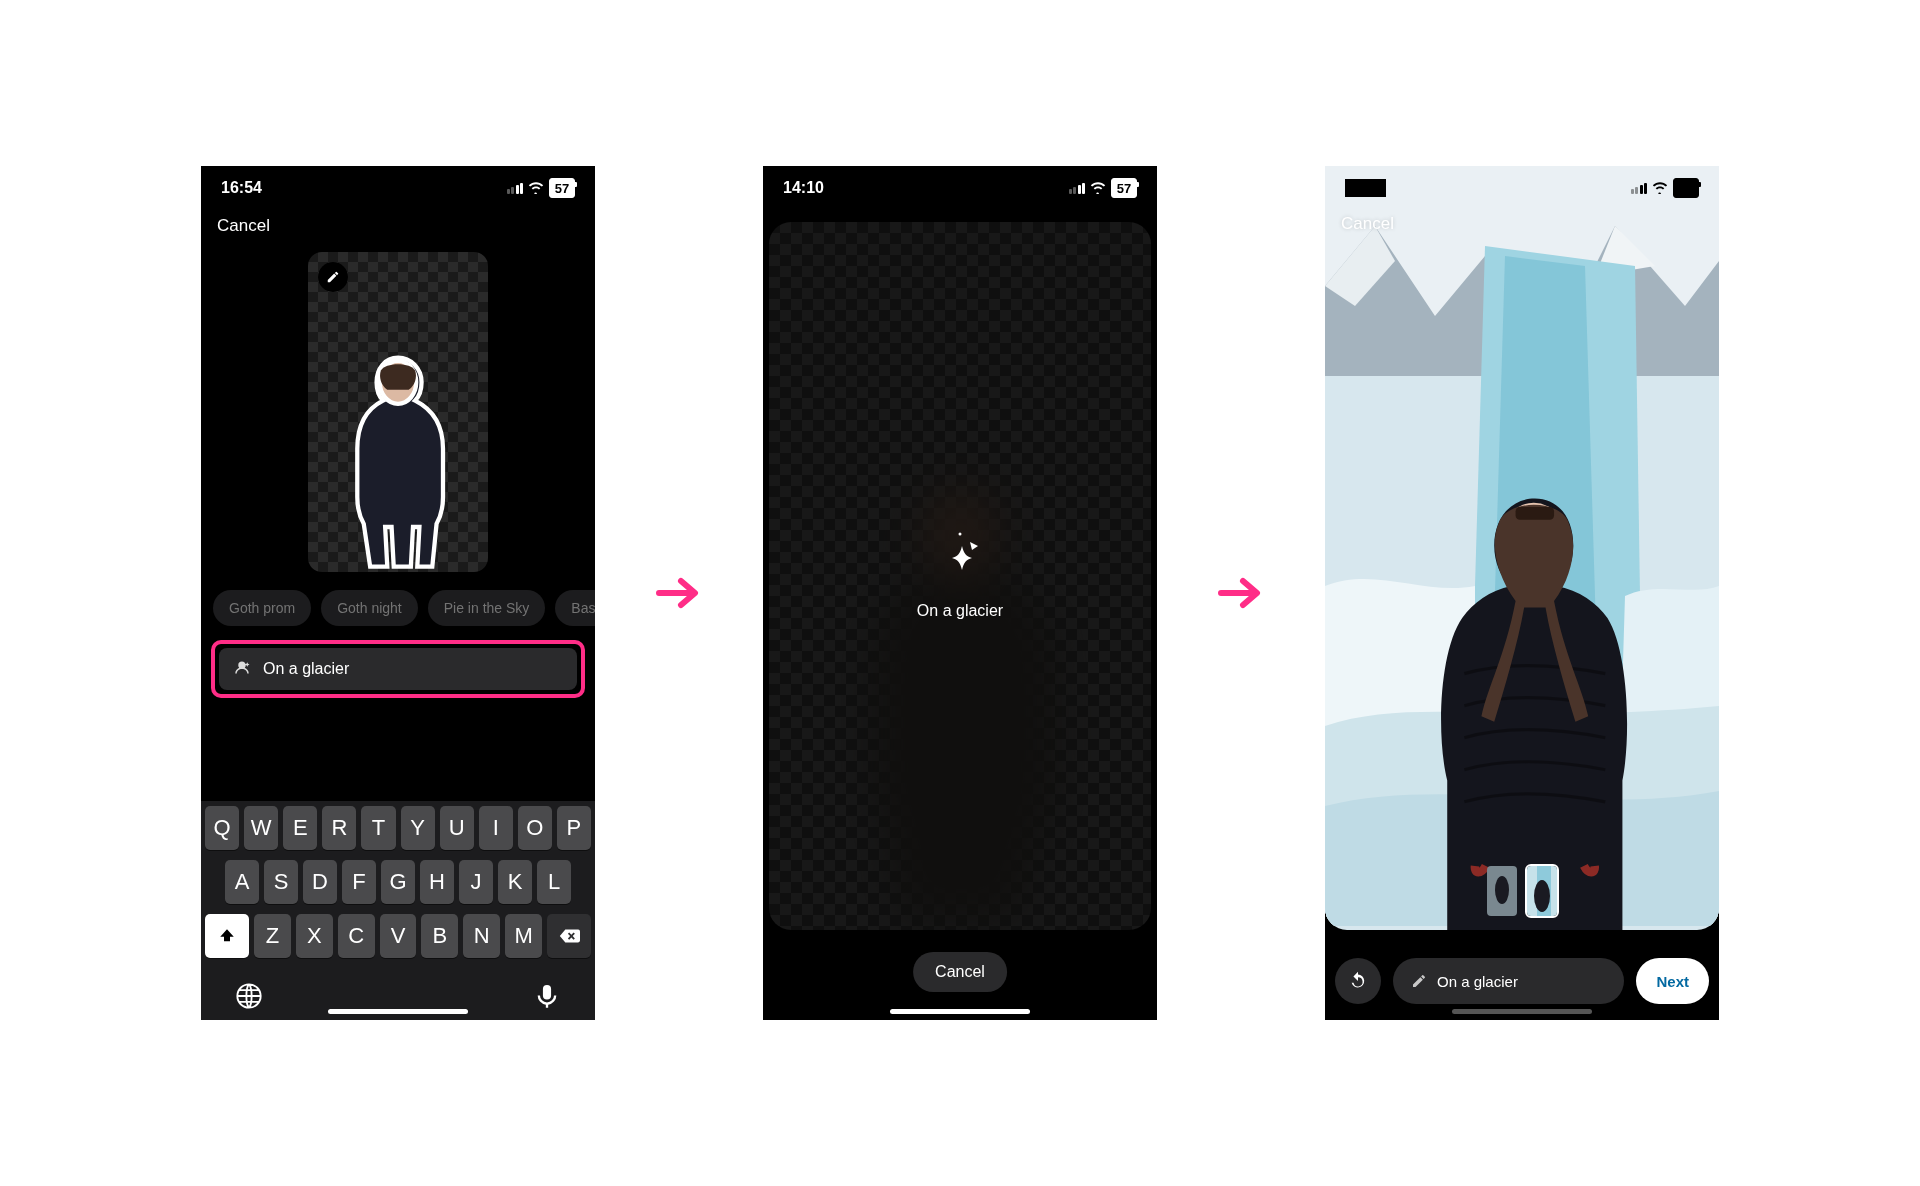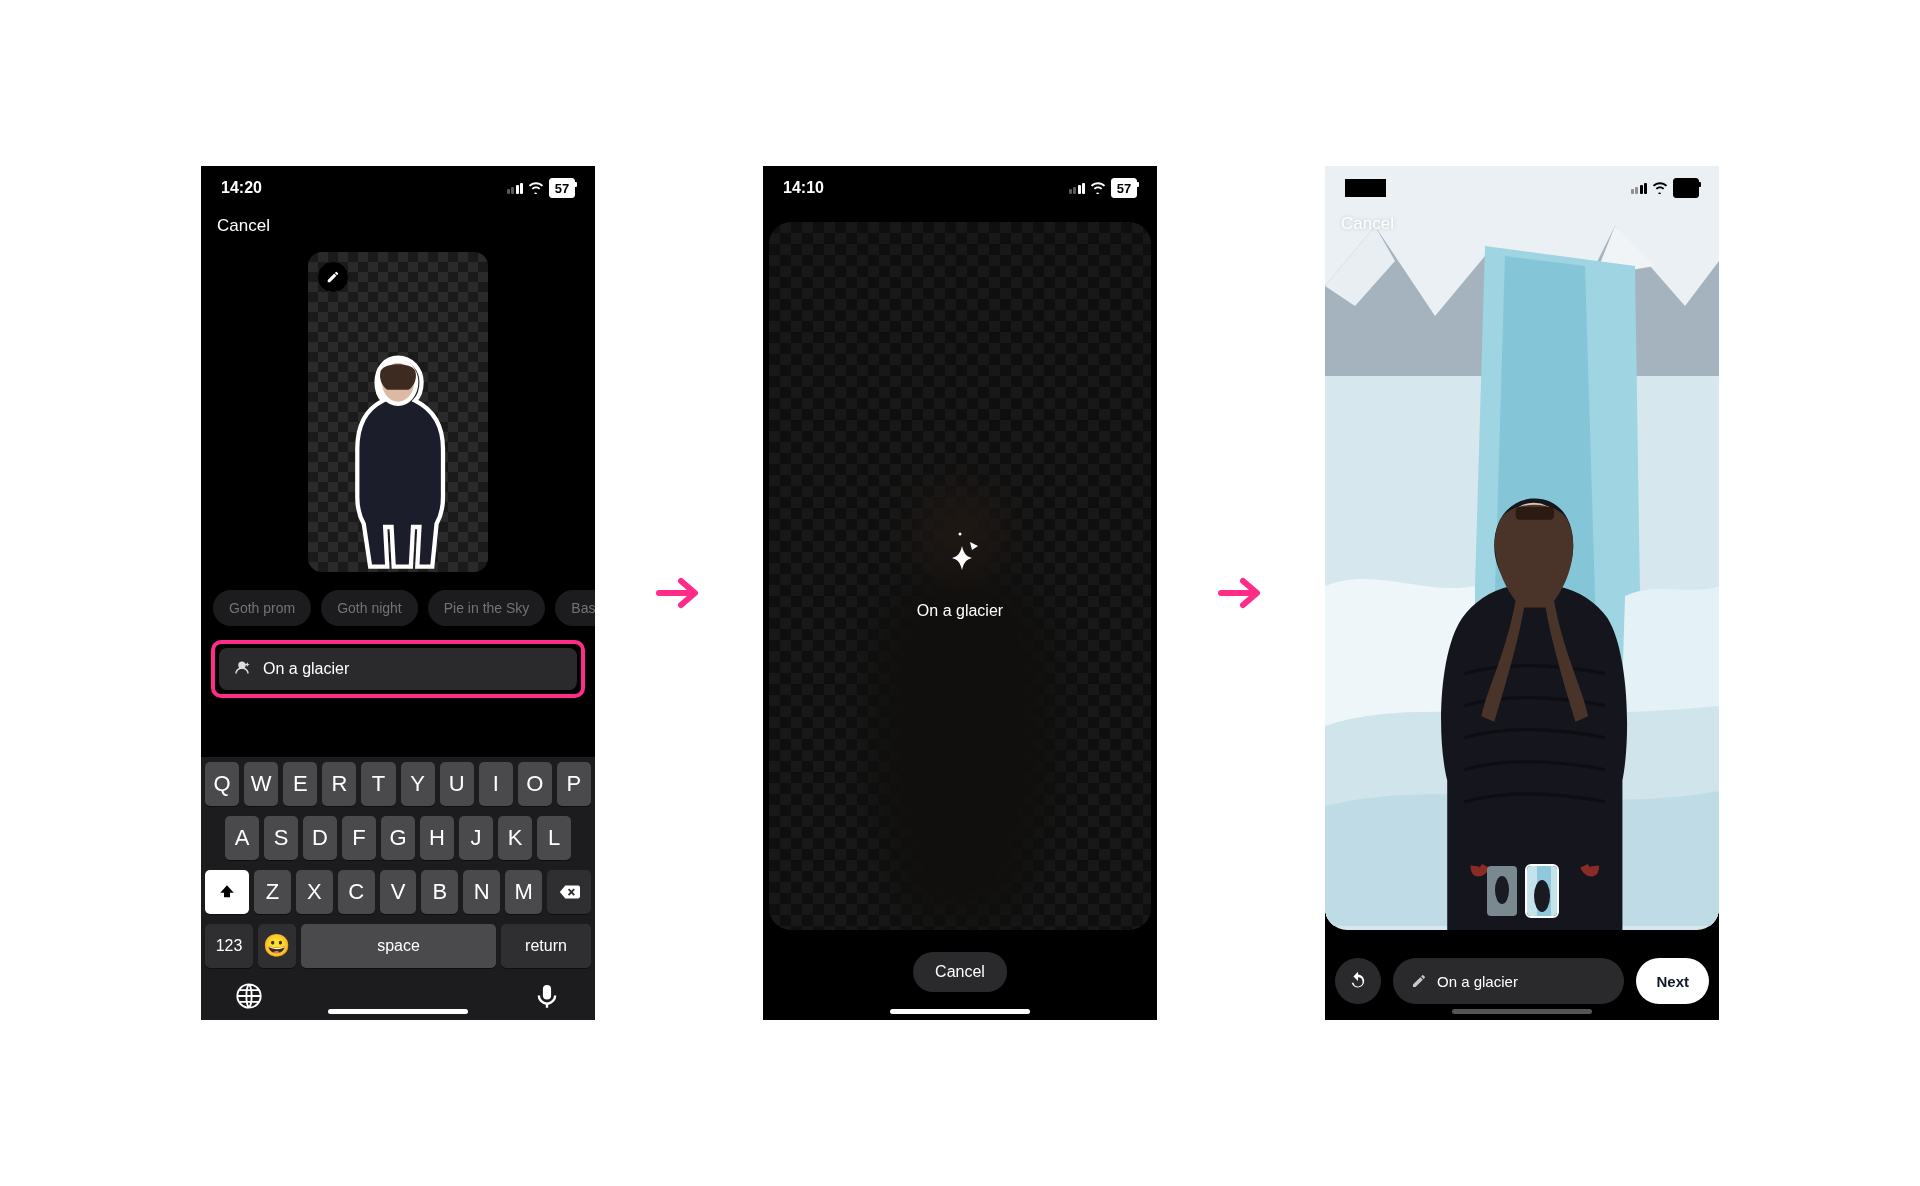--- a/index.html
+++ b/index.html
@@ -209,21 +209,21 @@
     display:flex; align-items:center; justify-content:center;
   }
   .reload-btn svg { width:22px; height:22px; fill:#fff; }
   .prompt-pill {
     flex:1; background:#2a2a2c; border-radius:999px;
     height:46px; display:flex; align-items:center; gap:10px;
     padding:0 18px; color:#fff; font-size:15px;
   }
   .prompt-pill svg { width:16px; height:16px; fill:#c8c8c8; }
   .next-btn {
-    background:#fff; color:#0f172a; font-size:15px; font-weight:600;
+    background:#fff; color:#0369a1; font-size:15px; font-weight:600;
     height:46px; padding:0 20px; border-radius:999px;
     display:flex; align-items:center;
   }
   
   .arrow {
     flex-shrink:0;
     display:flex; align-items:center; justify-content:center;
   }
   .arrow svg { width:48px; height:36px; }
   
@@ -232,21 +232,21 @@
   .s3 .signal-bars span:nth-child(1),
   .s3 .signal-bars span:nth-child(2){background:rgba(0,0,0,.4);}
   .s3 .battery { background:#000; color:#fff; border-color:#000;}
   .s3 .battery::after { background:#000;}
 </style>
 </head>
 <body>
 
 <div class="phone">
   <div class="status-bar">
-    <span class="status-time">14:20</span>
+    <span class="status-time">16:54</span>
     <div class="status-right">
       <div class="signal-bars">
           <span></span>
           <span></span>
           <span></span>
           <span></span>
         </div>
       <span class="wifi-icon">
           <svg viewBox="0 0 16 12">
             <path fill="#fff" d="M8 10.5a1.3 1.3 0 100 2.5 1.3 1.3 0 000-2.5zm-3-3c1.7-1.7 4.3-1.7 6 0l1.3-1.3c-2.4-2.4-6.2-2.4-8.6 0zM2.1 4.6c3.3-3.3 8.5-3.3 11.8 0L15.2 3.3C11.2-.7 4.8-.7.8 3.3z"></path>
@@ -321,26 +321,20 @@
       <div class="kkey">C</div>
       <div class="kkey">V</div>
       <div class="kkey">B</div>
       <div class="kkey">N</div>
       <div class="kkey">M</div>
       <div class="kkey del dark">
           <svg width="22" height="18" viewBox="0 0 24 18">
             <path fill="#fff" d="M22 2H8L2 9l6 7h14a2 2 0 002-2V4a2 2 0 00-2-2zm-3.6 9.6L17 13l-2.4-2.4L12.2 13l-1.4-1.4L13.2 9l-2.4-2.4L12.2 5.2l2.4 2.4L17 5.2l1.4 1.4L16 9z"></path>
           </svg>
         </div>
-    </div>
-    <div class="bottom-row">
-      <div class="kkey num dark">123</div>
-      <div class="kkey emoji dark">😀</div>
-      <div class="kkey space">space</div>
-      <div class="kkey ret dark">return</div>
     </div>
     <div class="kb-footer">
       <svg viewBox="0 0 24 24">
           <path fill="none" stroke="#fff" stroke-width="1.6" d="M12 2a10 10 0 100 20 10 10 0 000-20zm0 0c3 3 3 17 0 20M12 2c-3 3-3 17 0 20M2 12h20M3.5 7h17M3.5 17h17"></path>
         </svg>
       <svg viewBox="0 0 24 24">
           <path d="M12 15a3.5 3.5 0 003.5-3.5V6a3.5 3.5 0 10-7 0v5.5A3.5 3.5 0 0012 15zm6-3.5a6 6 0 01-12 0H4a8 8 0 007 7.94V22h2v-2.56A8 8 0 0020 11.5z"></path>
         </svg>
     </div>
   </div>

